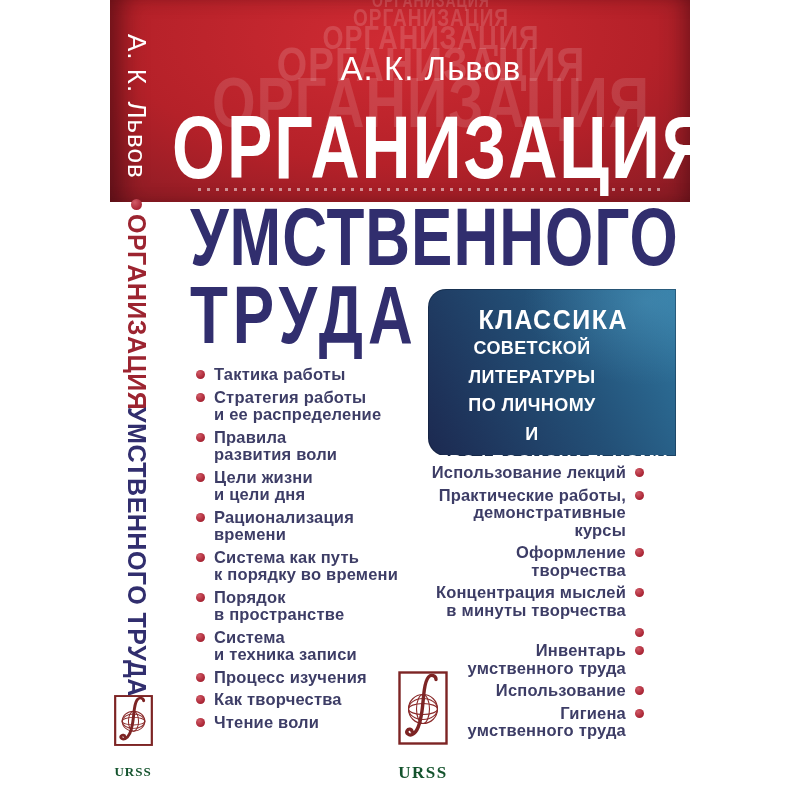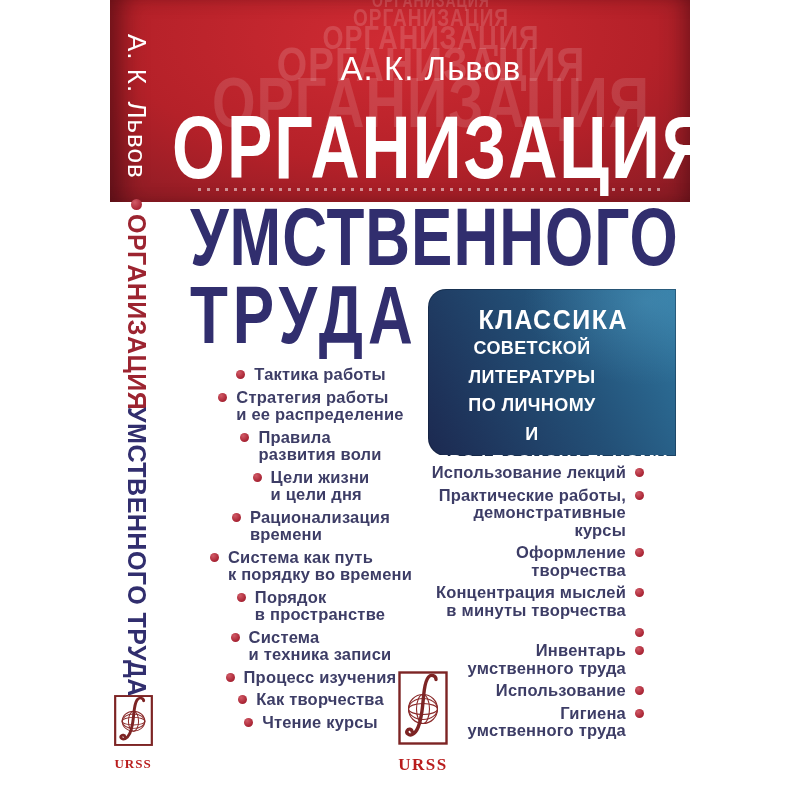--- a/index.html
+++ b/index.html
@@ -68,21 +68,21 @@
   .badge-inner{
     position:absolute;left:8px;right:48px;top:12px;
     text-align:right;color:#ffffff;font-weight:700;
   }
   .badge-line1{font-size:25px;line-height:33px;letter-spacing:1.5px;transform:scaleY(1.12);transform-origin:right top;}
   .badge-line{font-size:18px;line-height:28.5px;letter-spacing:.4px;text-align:center;}
   
   .topics{position:absolute;}
   .topics-left{left:196px;top:366px;width:230px;}
   .topics-right{left:392px;top:464px;width:252px;}
-  .topic{display:flex;gap:9px;margin-bottom:5px;justify-content:center;}
+  .topic{display:flex;gap:9px;margin-bottom:5px;}
   .topics-right .topic{justify-content:flex-end;}
   .bullet{
     flex:0 0 auto;width:9px;height:9px;border-radius:50%;margin-top:4px;
     background:radial-gradient(circle at 35% 30%, #d05a66 0%, #ab2636 65%, #8c1e2c 100%);
   }
   .topic-text{
     font-size:16.5px;line-height:17.5px;font-weight:700;color:#3d3d66;
     letter-spacing:.2px;
   }
   .topics-right .topic-text{text-align:right;}
@@ -100,22 +100,22 @@
     position:absolute;left:122px;writing-mode:vertical-rl;
     font-weight:700;font-size:25px;line-height:30px;letter-spacing:.5px;white-space:nowrap;
   }
   .spine-red{top:214px;color:#9c2430;}
   .spine-navy{top:407px;color:#312e6e;}
   
   .logo{position:absolute;text-align:center;}
   .center-logo{left:397px;top:671px;width:52px;}
   .spine-logo{left:113px;top:695px;width:40px;}
   .urss-label{
-    font-family:"Liberation Serif", serif;font-weight:700;color:#b91c1c;
-    letter-spacing:1.5px;margin-top:6px;
+    font-family:"Liberation Serif", serif;font-weight:700;color:#14532d;
+    letter-spacing:1.5px;margin-top:14px;
   }
   .center-logo .urss-label{font-size:17px;}
   .spine-logo .urss-label{font-size:13px;letter-spacing:1px;}
 </style>
 </head>
 <body>
 
 <div class="red-band"></div>
 
 <div class="ghost-stack">
@@ -179,21 +179,21 @@
     <div class="topic">
       <span class="bullet"></span>
       <span class="topic-text">Процесс изучения</span>
     </div>
     <div class="topic">
       <span class="bullet"></span>
       <span class="topic-text">Как творчества</span>
     </div>
     <div class="topic">
       <span class="bullet"></span>
-      <span class="topic-text">Чтение курсы</span>
+      <span class="topic-text">Чтение воли</span>
     </div>
   </div>
 <div class="topics topics-right right">
     <div class="topic">
       <span class="topic-text">Использование лекций</span>
       <span class="bullet"></span>
     </div>
     <div class="topic">
       <span class="topic-text">Практические работы,<br>демонстративные<br>курсы</span>
       <span class="bullet"></span>

